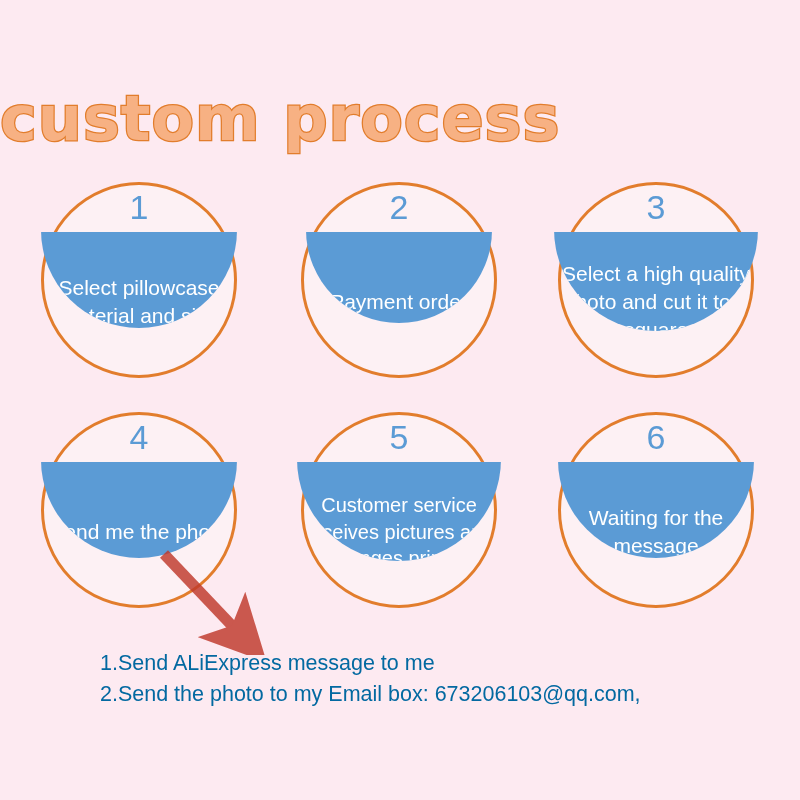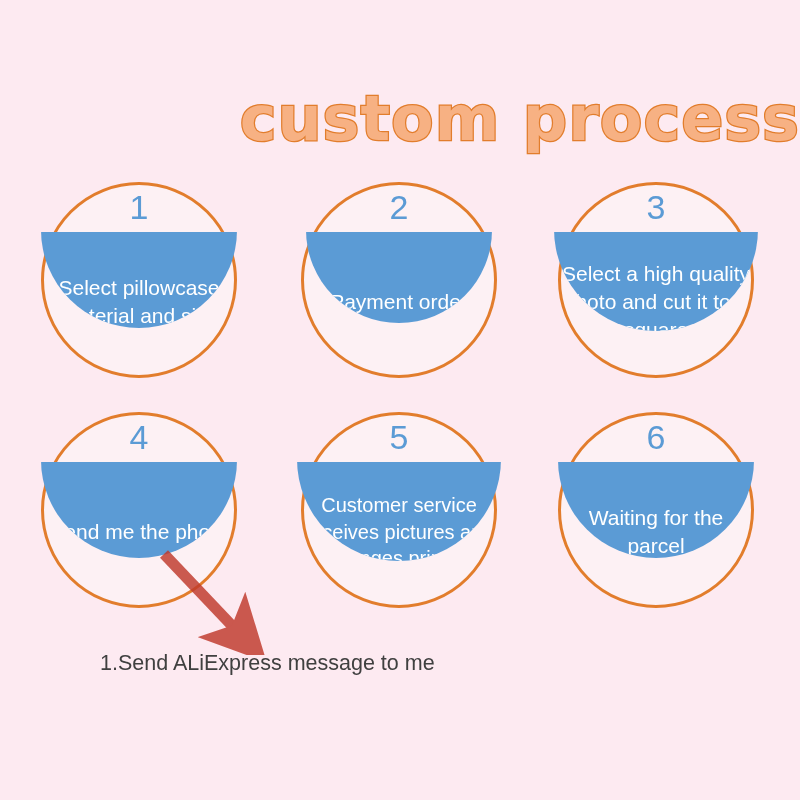--- a/index.html
+++ b/index.html
@@ -20,21 +20,21 @@
     height: 800px;
     background: #fdeaf1;
   }
 
   
   .title {
     position: absolute;
     left: 0;
     top: 88px;
     width: 800px;
-    text-align: right;
+    text-align: left;
     font-family: "DejaVu Sans", sans-serif;
     font-weight: bold;
     font-size: 62px;
     letter-spacing: 1px;
     color: #f7b183;
     -webkit-text-stroke: 2.5px #e27d2c;
     paint-order: stroke fill;
     line-height: 1;
     white-space: nowrap;
   }
@@ -118,21 +118,21 @@
 
   
   .note {
     position: absolute;
     left: 100px;
     top: 648px;
     width: 640px;
     font-family: "Liberation Sans", sans-serif;
     font-size: 21.5px;
     line-height: 1.42;
-    color: #404040;
+    color: #0369a1;
   }
   .note-line { display: block; }
 </style>
 </head>
 <body>
 
 <div class="canvas">
 
   <div class="title">custom process</div>
 
@@ -173,30 +173,31 @@
     <div class="num">5</div>
     <div class="cap xwide">
       <span class="cap-text small">Customer service receives pictures and arranges printing</span>
     </div>
   </div>
 
   <div class="step" style="left:558px; top:412px;">
     <div class="ring"></div>
     <div class="num">6</div>
     <div class="cap wide">
-      <span class="cap-text">Waiting for the parcel</span>
+      <span class="cap-text">Waiting for the message</span>
     </div>
   </div>
 
   <svg class="arrow-svg" viewBox="0 0 120 115">
     <defs>
       <marker id="ahead" markerWidth="6" markerHeight="6" refX="2.2" refY="3" orient="auto" markerUnits="strokeWidth">
         <path d="M0,0 L6,3 L0,6 L1.4,3 z" fill="#c0392b"></path>
       </marker>
     </defs>
     <line x1="14" y1="14" x2="88" y2="92" stroke="#c0392b" stroke-width="11" stroke-linecap="butt" opacity="0.82" marker-end="url(#ahead)"></line>
   </svg>
 
   <div class="note">
     <span class="note-line">1.Send ALiExpress message to me</span>
+    <span class="note-line">2.Send the photo to my Email box: 673206103@qq.com,</span>
   </div>
 
 </div>
 
 </body></html>

